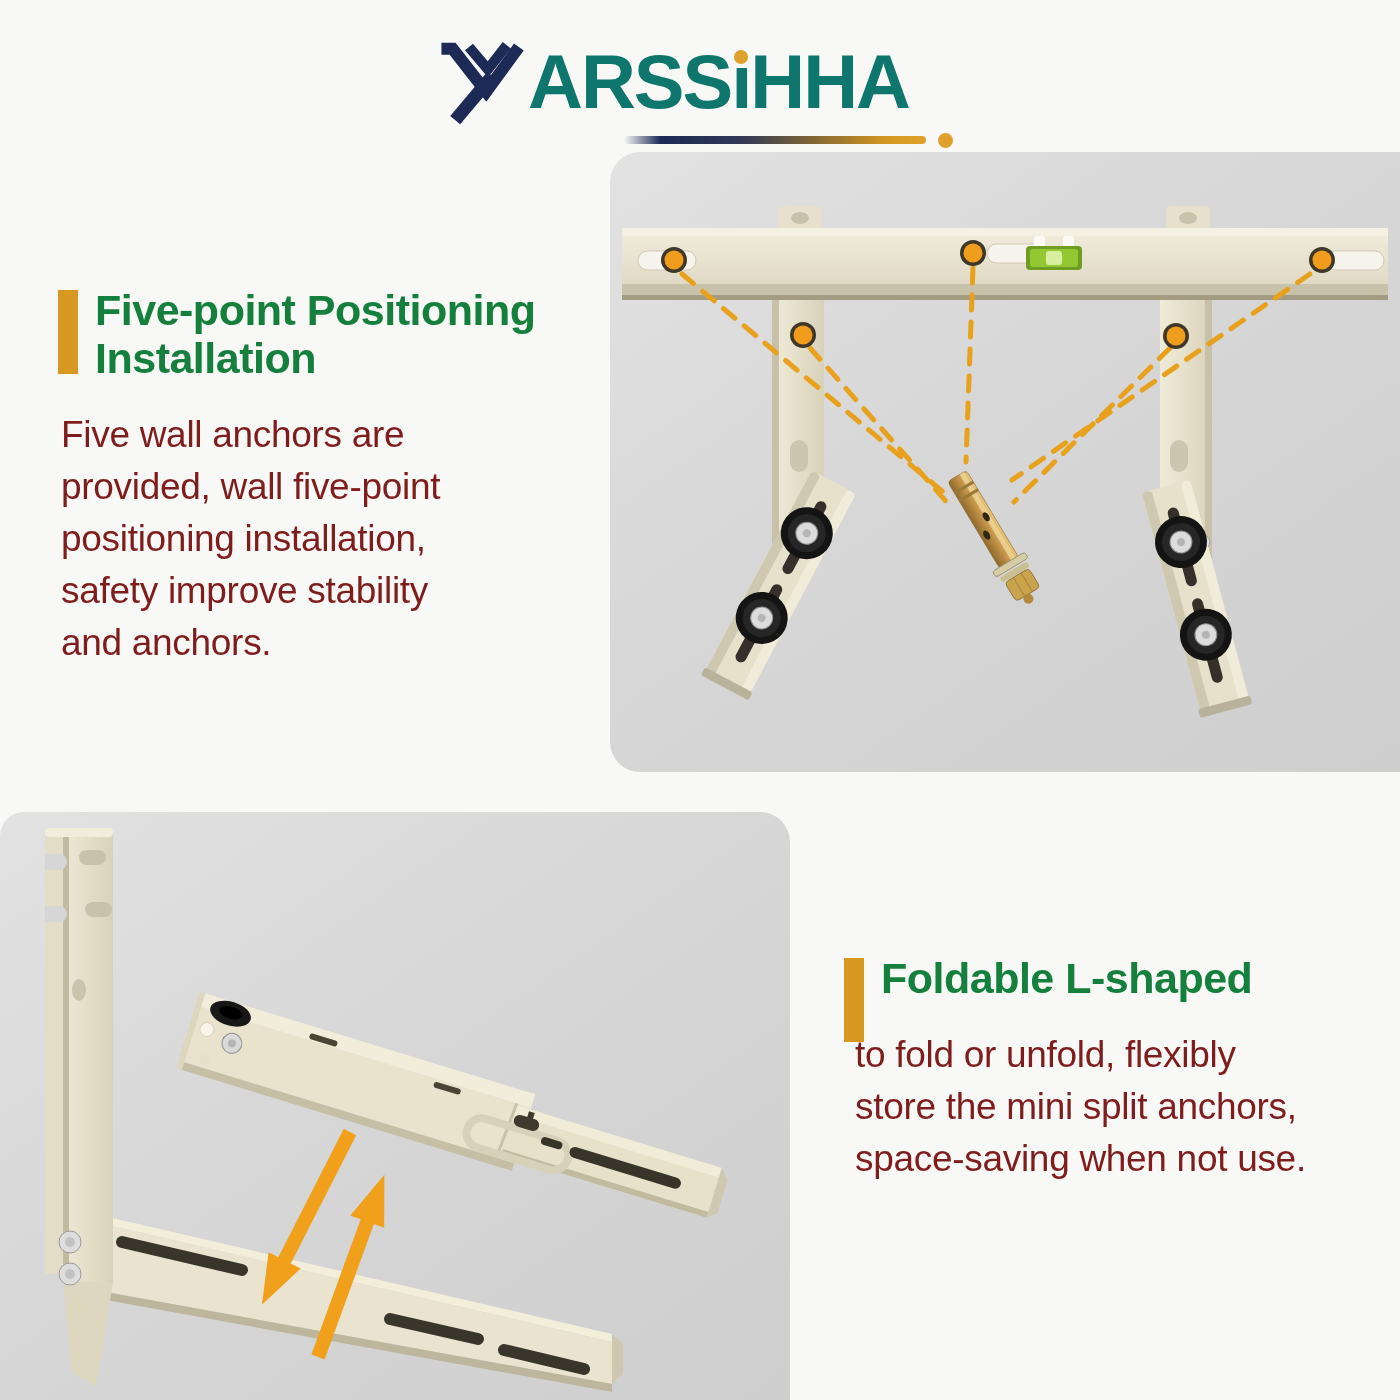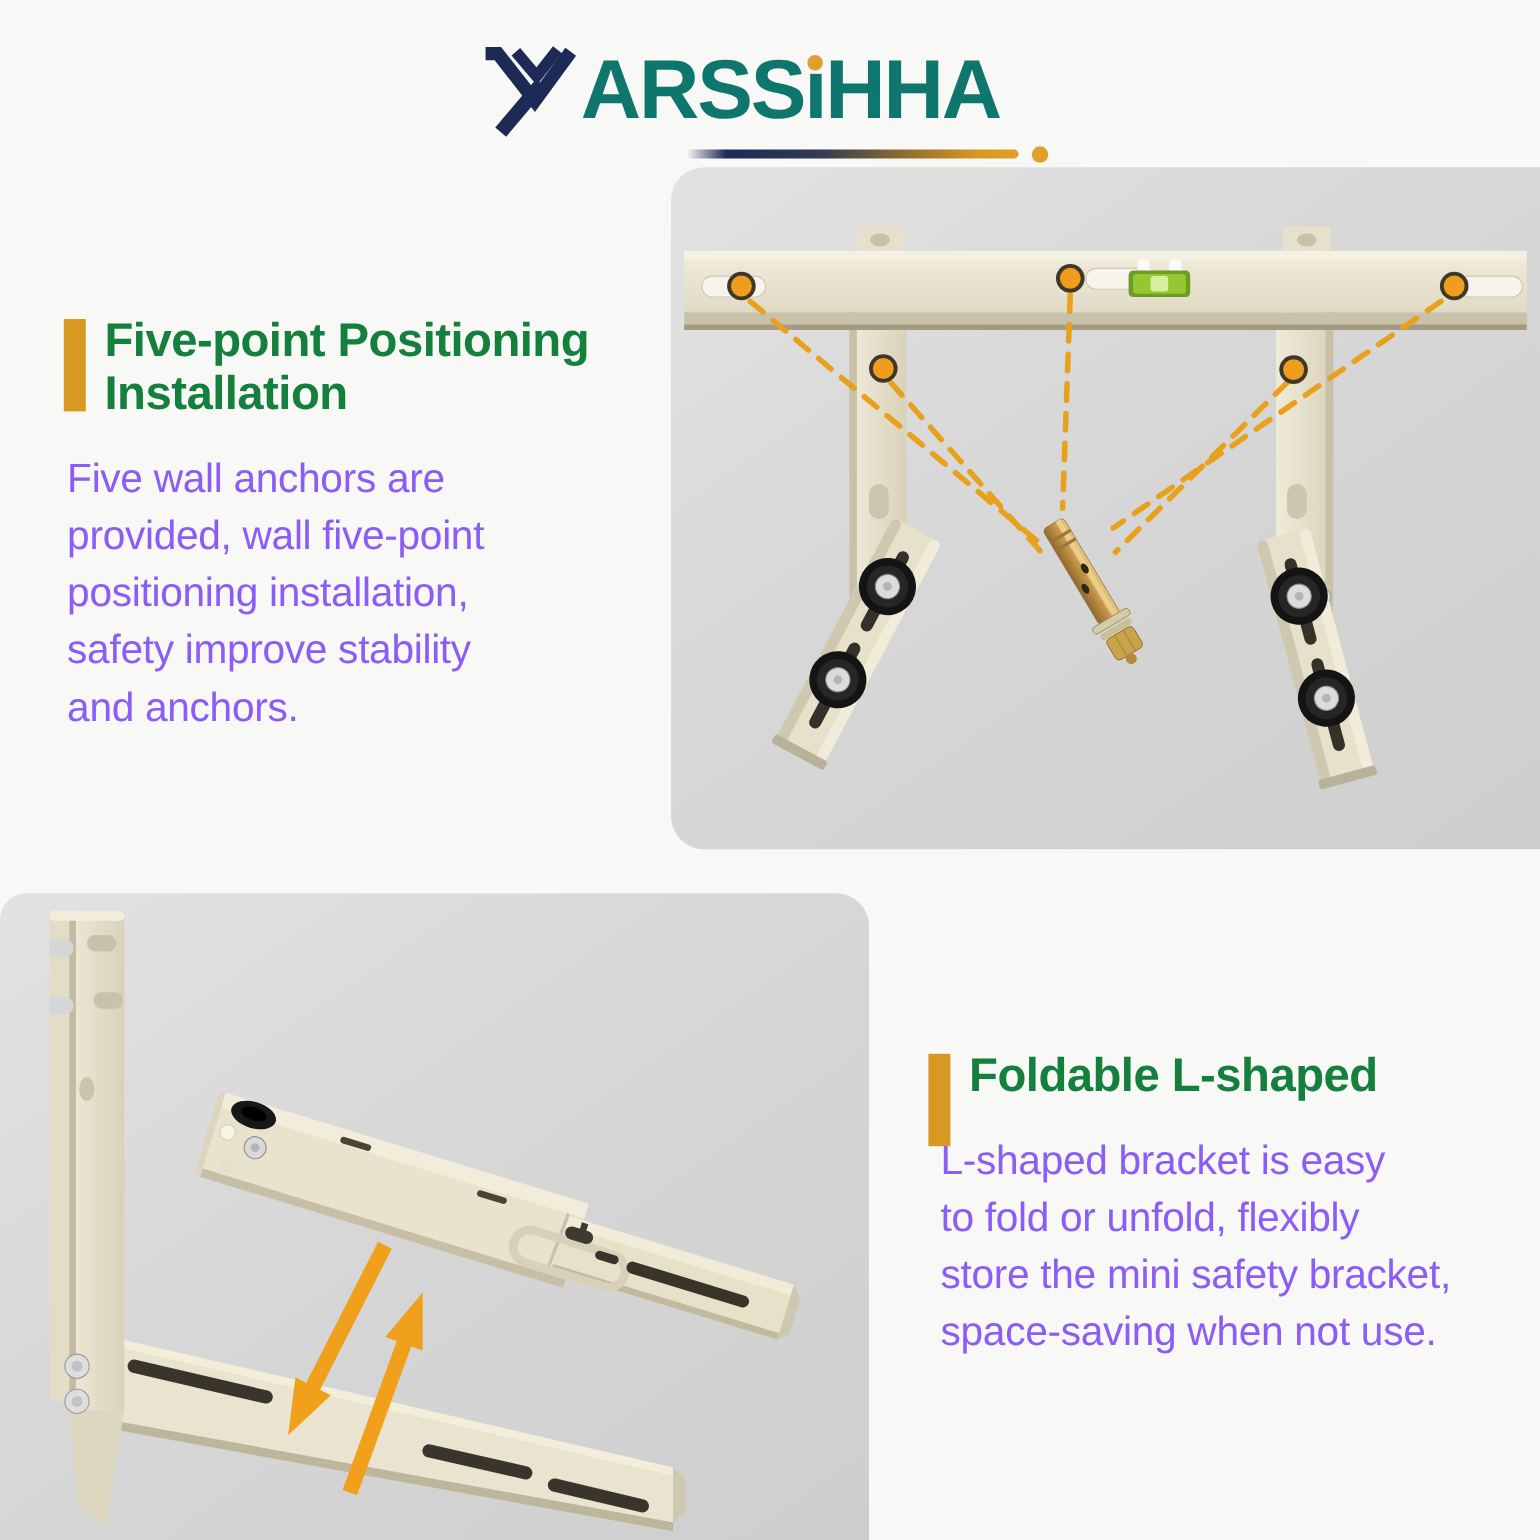--- a/index.html
+++ b/index.html
@@ -28,21 +28,21 @@
   
   .panel{position:absolute;background:linear-gradient(145deg,#e2e2e2 0%, #d7d7d7 45%, #cecece 100%);}
   .panel-top{left:610px;top:152px;width:790px;height:620px;border-radius:30px 0 0 30px;}
   .panel-bottom{left:0;top:812px;width:790px;height:588px;border-radius:24px 30px 0 0;}
   .panel svg{position:absolute;left:0;top:0;width:100%;height:100%;}
   
   .feature{position:absolute;}
   .accent-bar{position:absolute;left:0;top:4px;width:20px;height:84px;background:#d89922;}
   .feature-heading{margin:0 0 0 37px;font-size:43px;font-weight:700;color:#15803d;line-height:48px;letter-spacing:-0.5px;}
   .feature-heading div{white-space:nowrap;}
-  .feature-body{margin-top:27px;font-size:37px;line-height:52px;color:#8b5cf6;letter-spacing:-0.3px;}
+  .feature-body{margin-top:27px;font-size:37px;line-height:52px;color:#7f1d1d;letter-spacing:-0.3px;}
   .feature-body div{white-space:nowrap;}
   .feature-1{left:58px;top:286px;}
   .feature-1 .feature-body{margin-left:3px;}
   .feature-2{left:844px;top:954px;}
   .feature-2 .feature-body{margin-left:11px;}
 </style>
 </head>
 <body>
 
 <div class="logo-wrap">
@@ -291,18 +291,17 @@
     <div>and anchors.</div>
   </div>
 </section>
 
 <section class="feature feature-2">
   <div class="accent-bar"></div>
   <h2 class="feature-heading">
     <div>Foldable L-shaped</div>
   </h2>
   <div class="feature-body">
-    <div>L-shaped bracket is easy</div>
     <div>to fold or unfold, flexibly</div>
-    <div>store the mini safety bracket,</div>
+    <div>store the mini split anchors,</div>
     <div>space-saving when not use.</div>
   </div>
 </section>
 
 </body></html>

